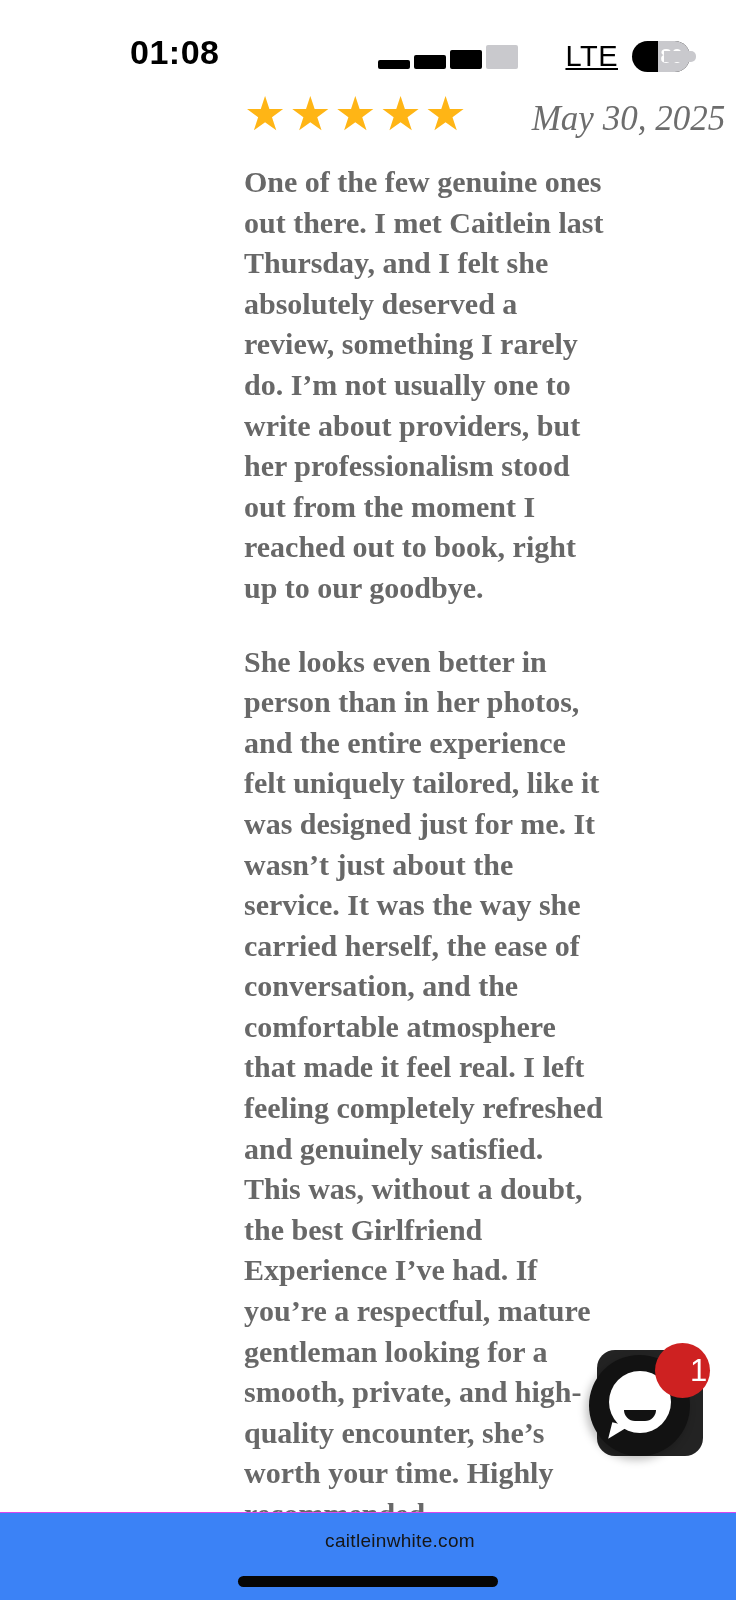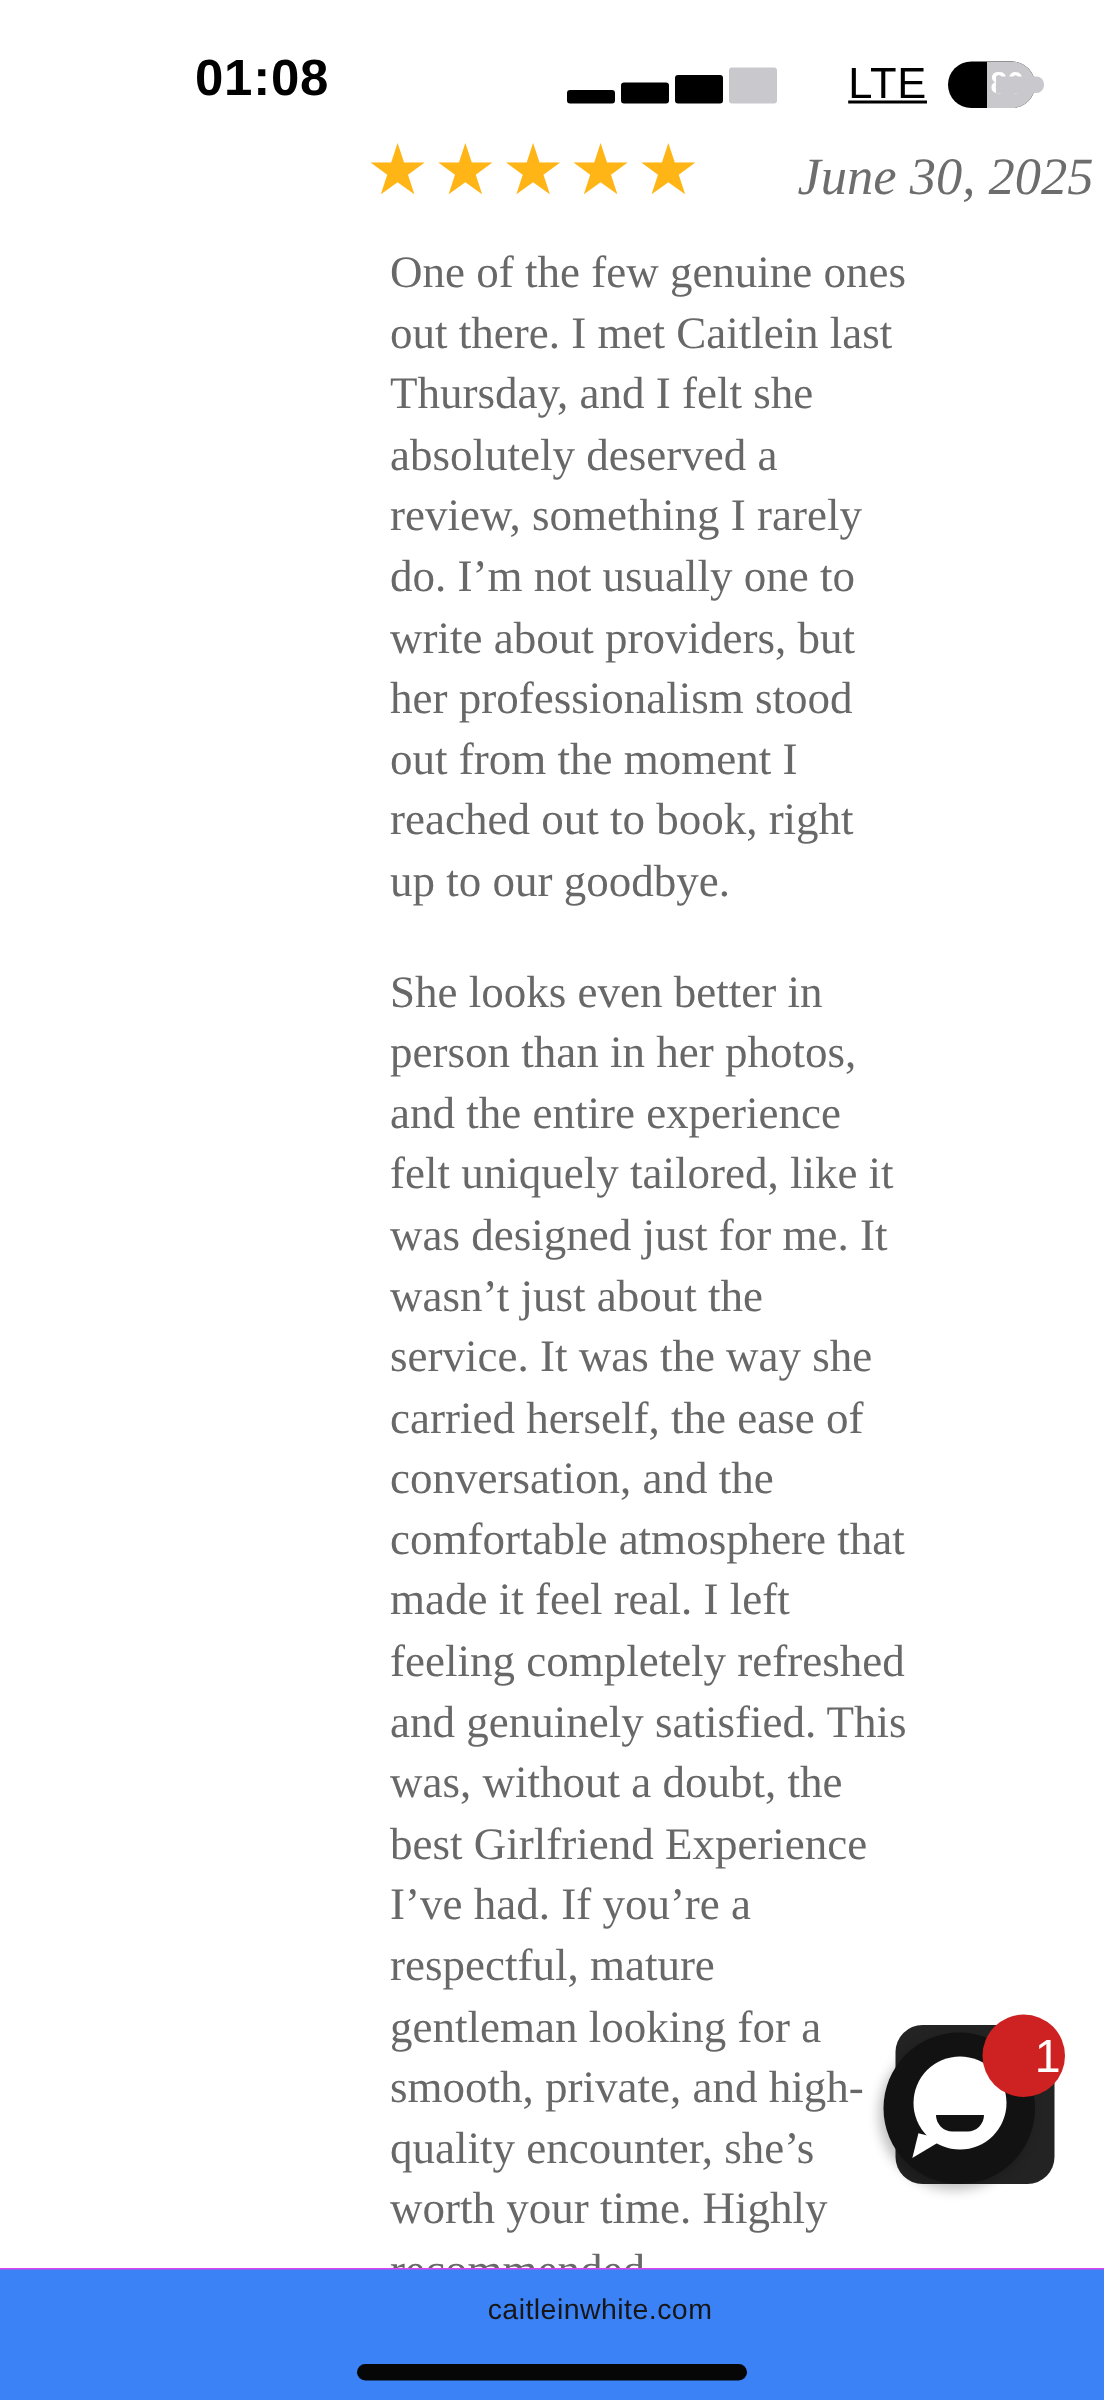--- a/index.html
+++ b/index.html
@@ -43,21 +43,21 @@
   .review-header { display: flex; align-items: baseline; }
   .star-rating {
     font-family: "DejaVu Sans", sans-serif;
     font-size: 47px; line-height: 56px; color: #FFB515; letter-spacing: 3px;
     white-space: nowrap;
   }
   .review-date {
     margin-left: 30px; font-style: italic; font-size: 35px; color: #6d6d6d; white-space: nowrap;
   }
   .review-body { margin-top: 20px; font-size: 30px; line-height: 40.6px; color: #686868; }
-  .review-body p { margin: 0 0 33px 16px; }
+  .review-body p { margin: 0 0 33px 0; font-weight: bold; }
   .show-less {
     display: inline-block; margin: -6px 0 0 18px;
     font-size: 31px; color: #1c1c1c; cursor: pointer; text-decoration: underline;
   }
   .reviewer-row { display: flex; align-items: center; margin-top: 30px; }
   .reviewer-name { font-size: 32px; color: #7f7f7f; }
   .verified-badge {
     margin-left: 28px; width: 34px; height: 34px; border-radius: 50%;
     background: #17784B; color: #fff; display: flex; align-items: center; justify-content: center;
     font-family: "DejaVu Sans", sans-serif; font-size: 22px; font-weight: 700; flex: none;
@@ -131,21 +131,21 @@
         </div>
         <div class="battery-text">80</div>
         <div class="battery-tip"></div>
       </div>
     </div>
   </div>
 
   <div class="review-col">
     <div class="review-header">
       <div class="star-rating">★★★★★</div>
-      <div class="review-date">June 30, 2025</div>
+      <div class="review-date">May 30, 2025</div>
     </div>
     <div class="review-body">
       <p>One of the few genuine ones out there. I met Caitlein last Thursday, and I felt she absolutely deserved a review, something I rarely do. I’m not usually one to write about providers, but her professionalism stood out from the moment I reached out to book, right up to our goodbye.</p>
       <p>She looks even better in person than in her photos, and the entire experience felt uniquely tailored, like it was designed just for me. It wasn’t just about the service. It was the way she carried herself, the ease of conversation, and the comfortable atmosphere that made it feel real. I left feeling completely refreshed and genuinely satisfied. This was, without a doubt, the best Girlfriend Experience I’ve had. If you’re a respectful, mature gentleman looking for a smooth, private, and high-quality encounter, she’s worth your time. Highly recommended.</p>
     </div>
     <span class="show-less">Show less</span>
     <div class="reviewer-row">
       <div class="reviewer-name">Alan</div>
       <div class="verified-badge">✓</div>
       <div class="verified-label">Verified</div>

